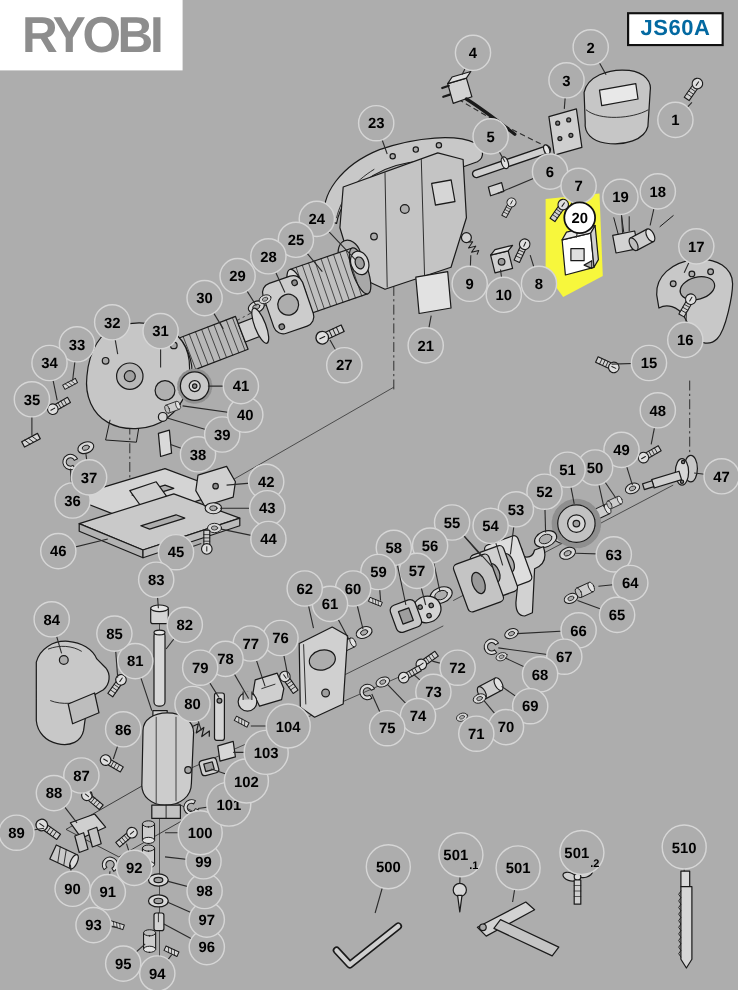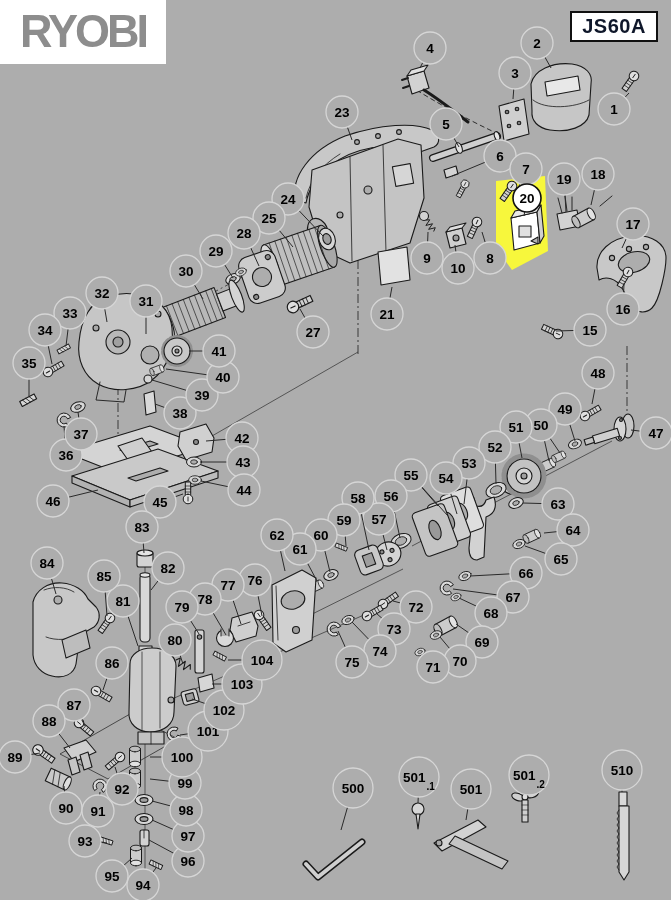--- a/index.html
+++ b/index.html
@@ -4,21 +4,21 @@
 <style>
   html,body{margin:0;padding:0;background:#888;}
   .stage{position:relative;width:671px;height:900px;margin:0 auto;background:#adadad;overflow:hidden;
          font-family:"Liberation Sans",sans-serif;}
   .logo{position:absolute;left:0;top:0;width:166px;height:64px;background:#ffffff;
         display:flex;align-items:center;justify-content:center;text-align:right;}
   .logo span{font-weight:900;font-size:45px;letter-spacing:-3px;color:#8d8d8d;
              transform:scaleY(1.02);user-select:none;}
   .badge{position:absolute;left:570px;top:11px;width:84px;height:27px;background:#ffffff;
          border:2.5px solid #111;display:flex;align-items:center;justify-content:center;
-         font-weight:bold;font-size:20px;color:#0f172a;letter-spacing:.5px;}
+         font-weight:bold;font-size:20px;color:#0369a1;letter-spacing:.5px;}
   svg{position:absolute;left:0;top:0;}
   .balloon-num{font-family:"Liberation Sans",sans-serif;font-weight:bold;fill:#000;}
 </style>
 </head>
 <body>
 
 <div class="stage">
 
   <svg id="diagram" width="671" height="900" viewBox="0 0 671 900" xmlns="http://www.w3.org/2000/svg">
 

